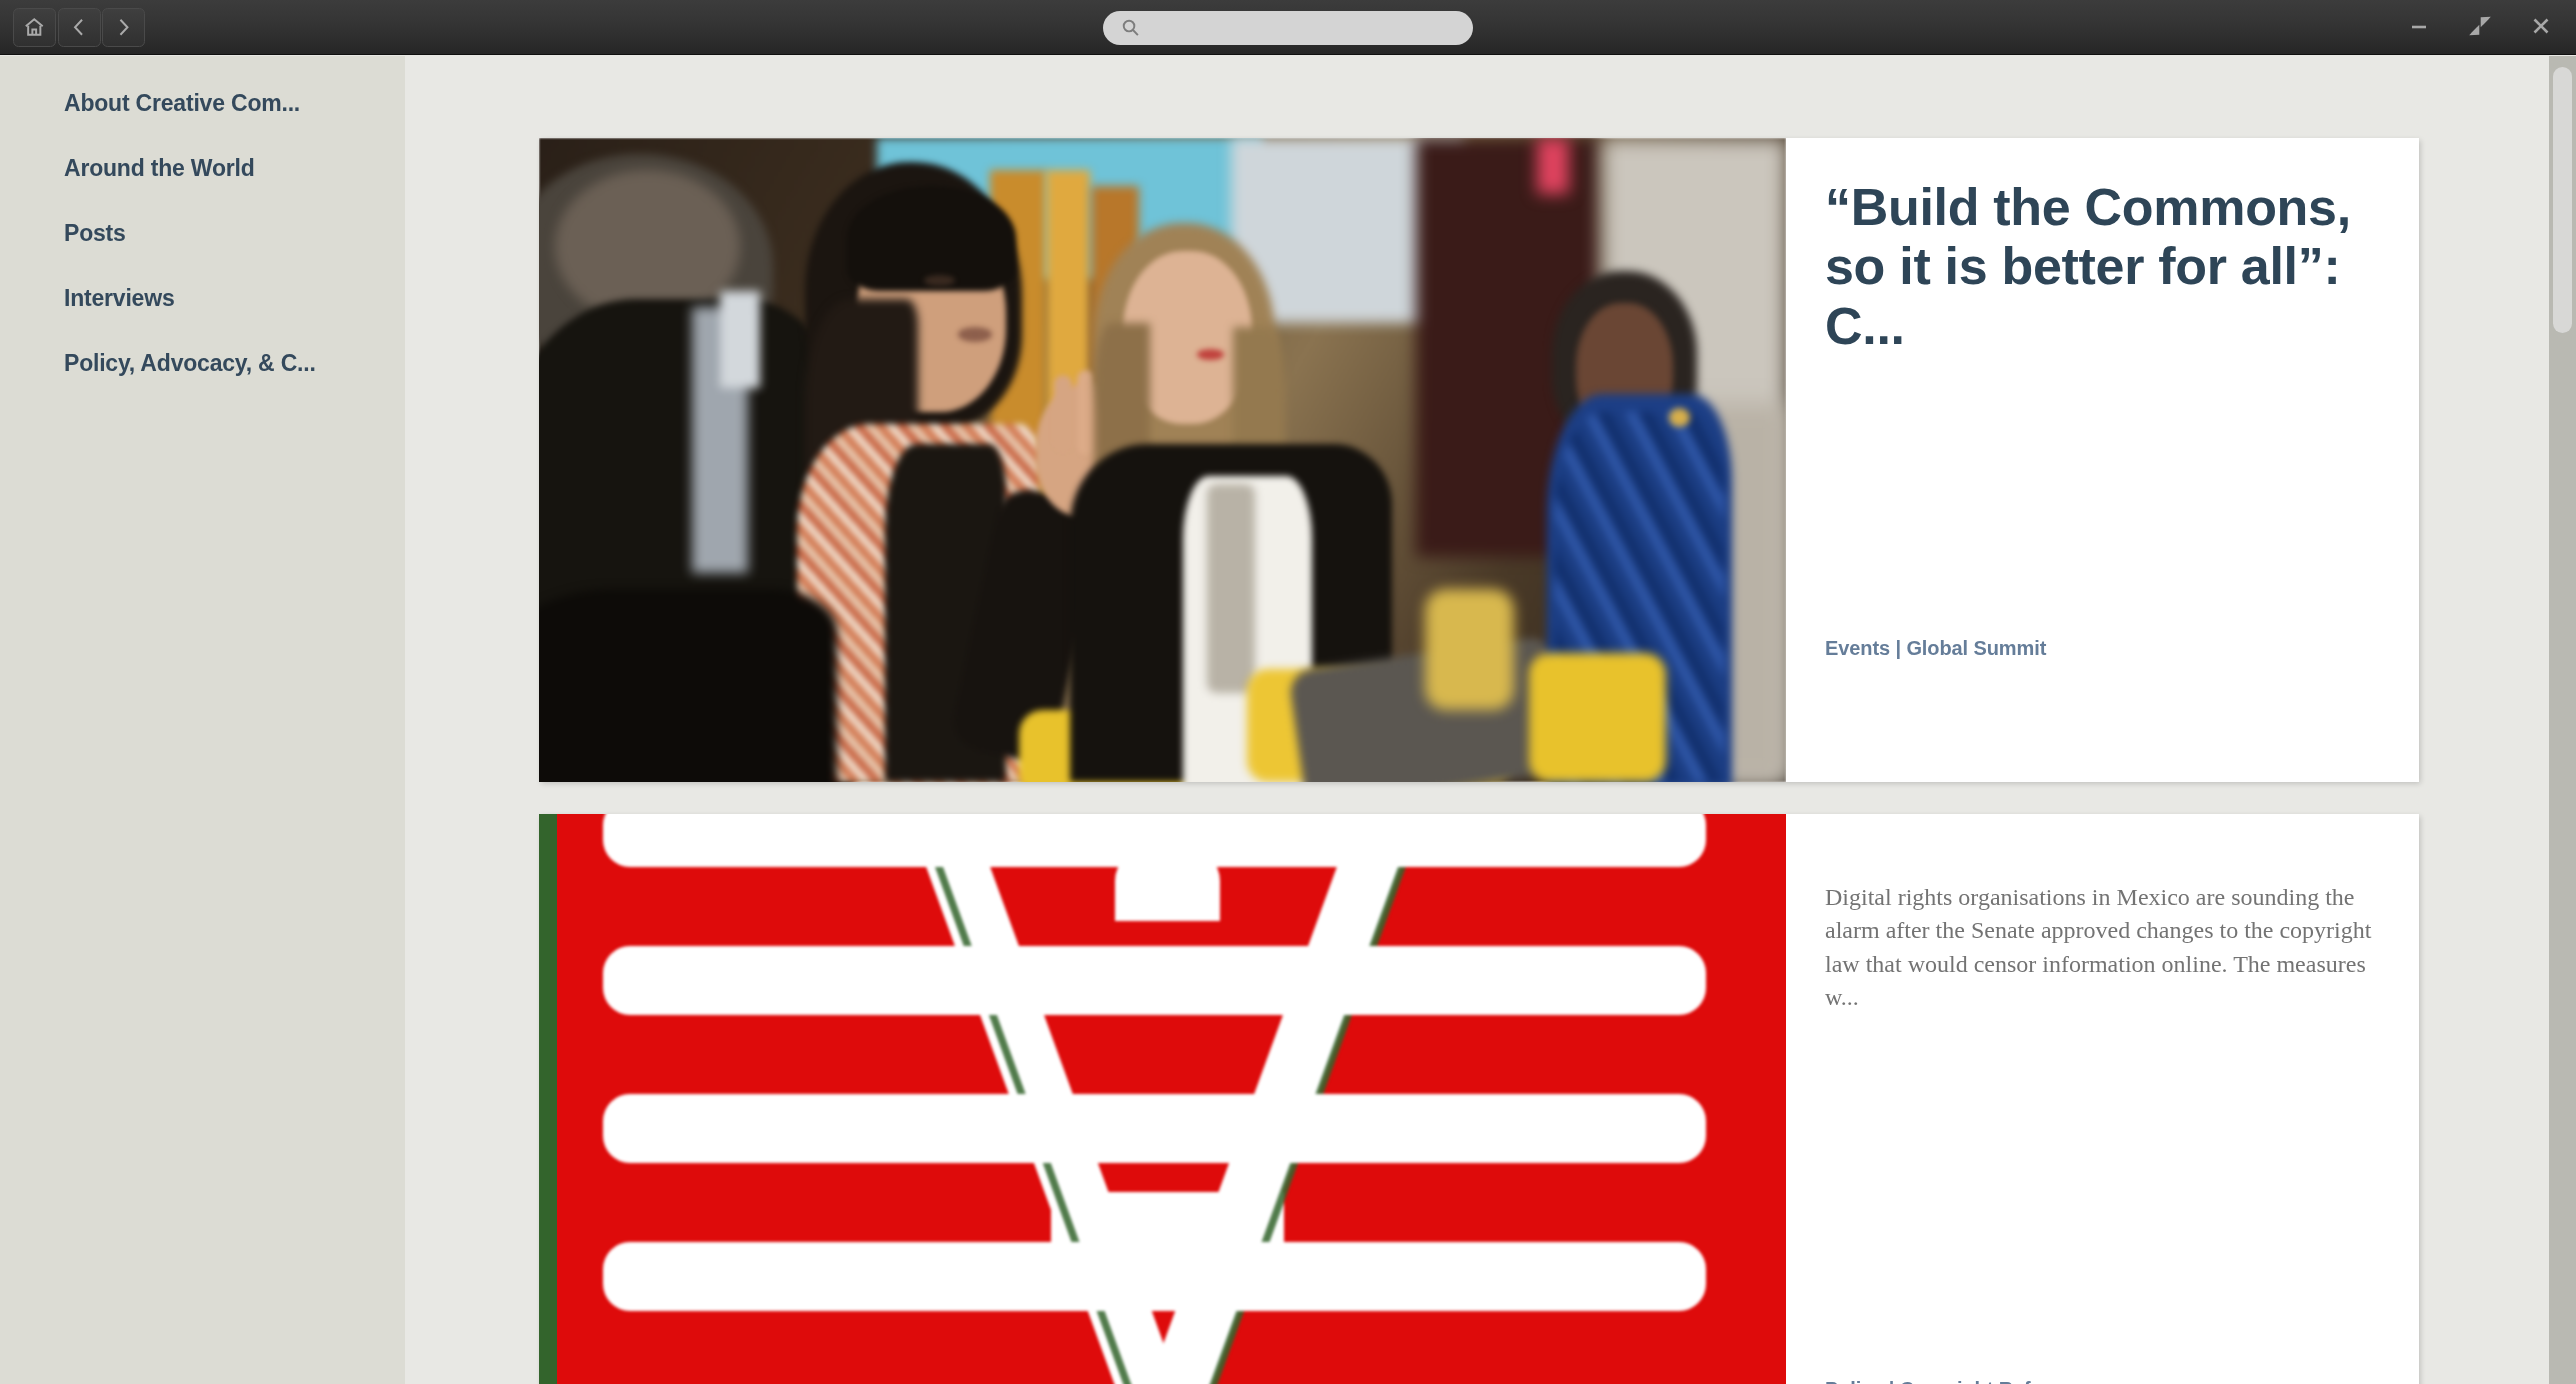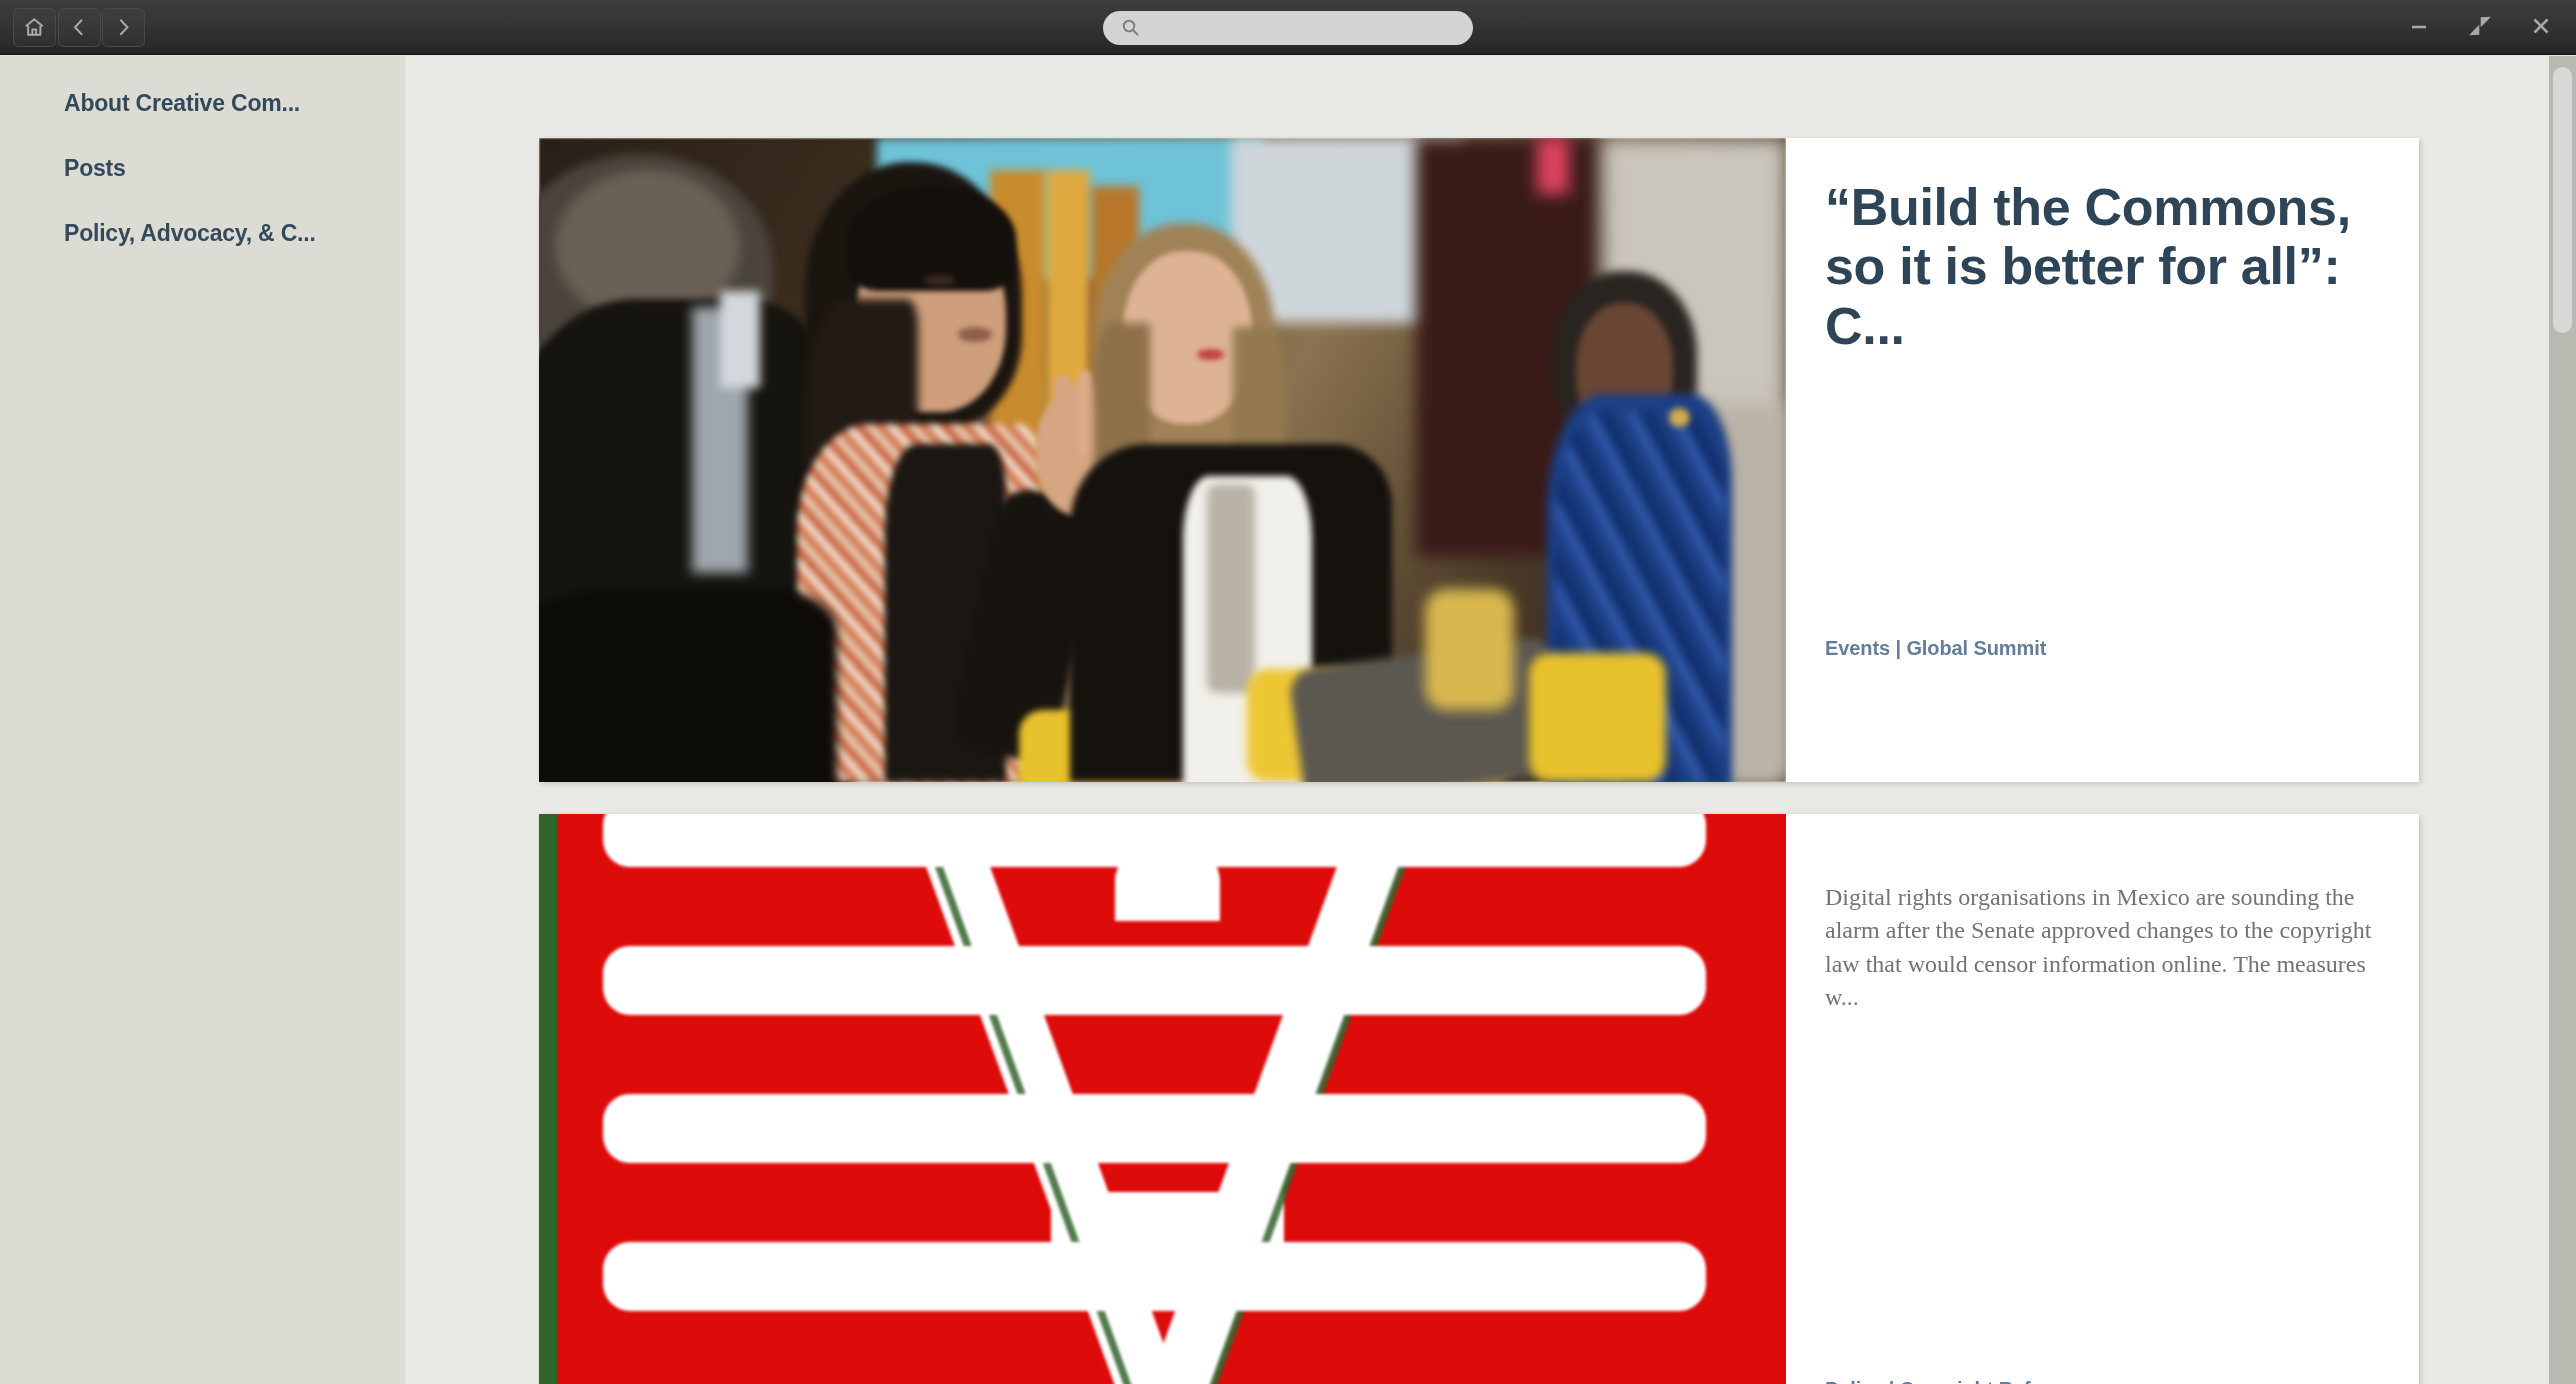--- a/index.html
+++ b/index.html
@@ -191,21 +191,27 @@
       </span>
     </div>
   </div>
 </div>
 
 <div id="sidebar">
   <div class="side-item">
     <span class="side-label">About Creative Com...</span>
   </div>
   <div class="side-item">
+    <span class="side-label">Around the World</span>
+  </div>
+  <div class="side-item">
     <span class="side-label">Posts</span>
+  </div>
+  <div class="side-item">
+    <span class="side-label">Interviews</span>
   </div>
   <div class="side-item">
     <span class="side-label">Policy, Advocacy, &amp; C...</span>
   </div>
 </div>
 
 <div id="content">
 
   <div class="card" style="left:134px; top:82px; width:1880px; height:644px;">
 

